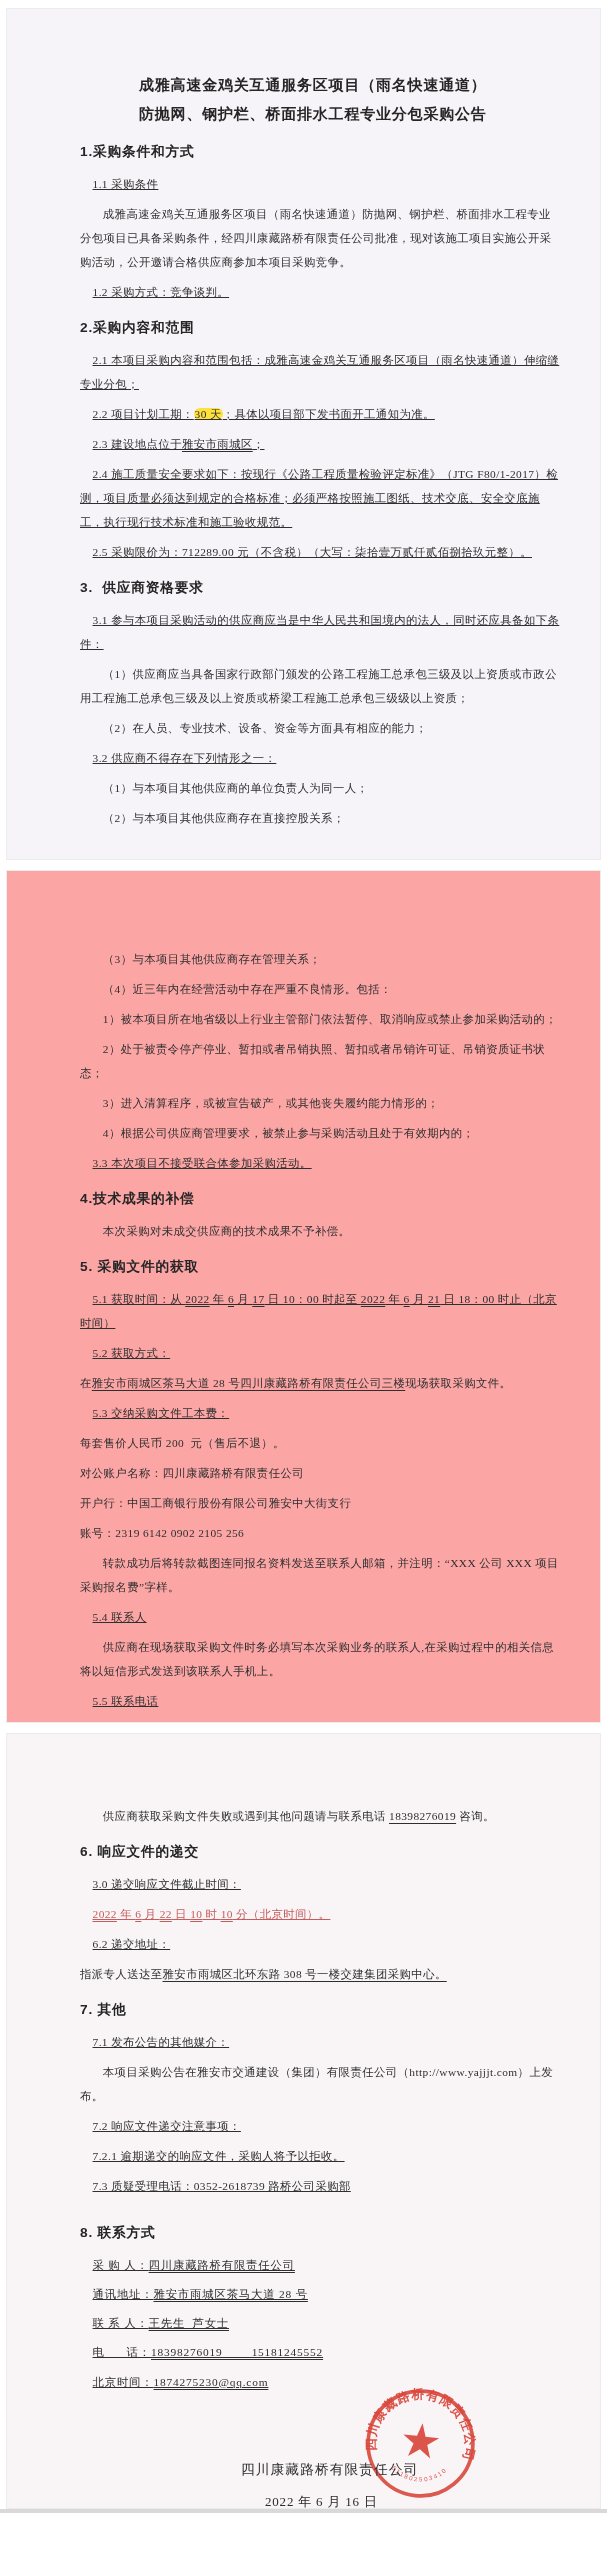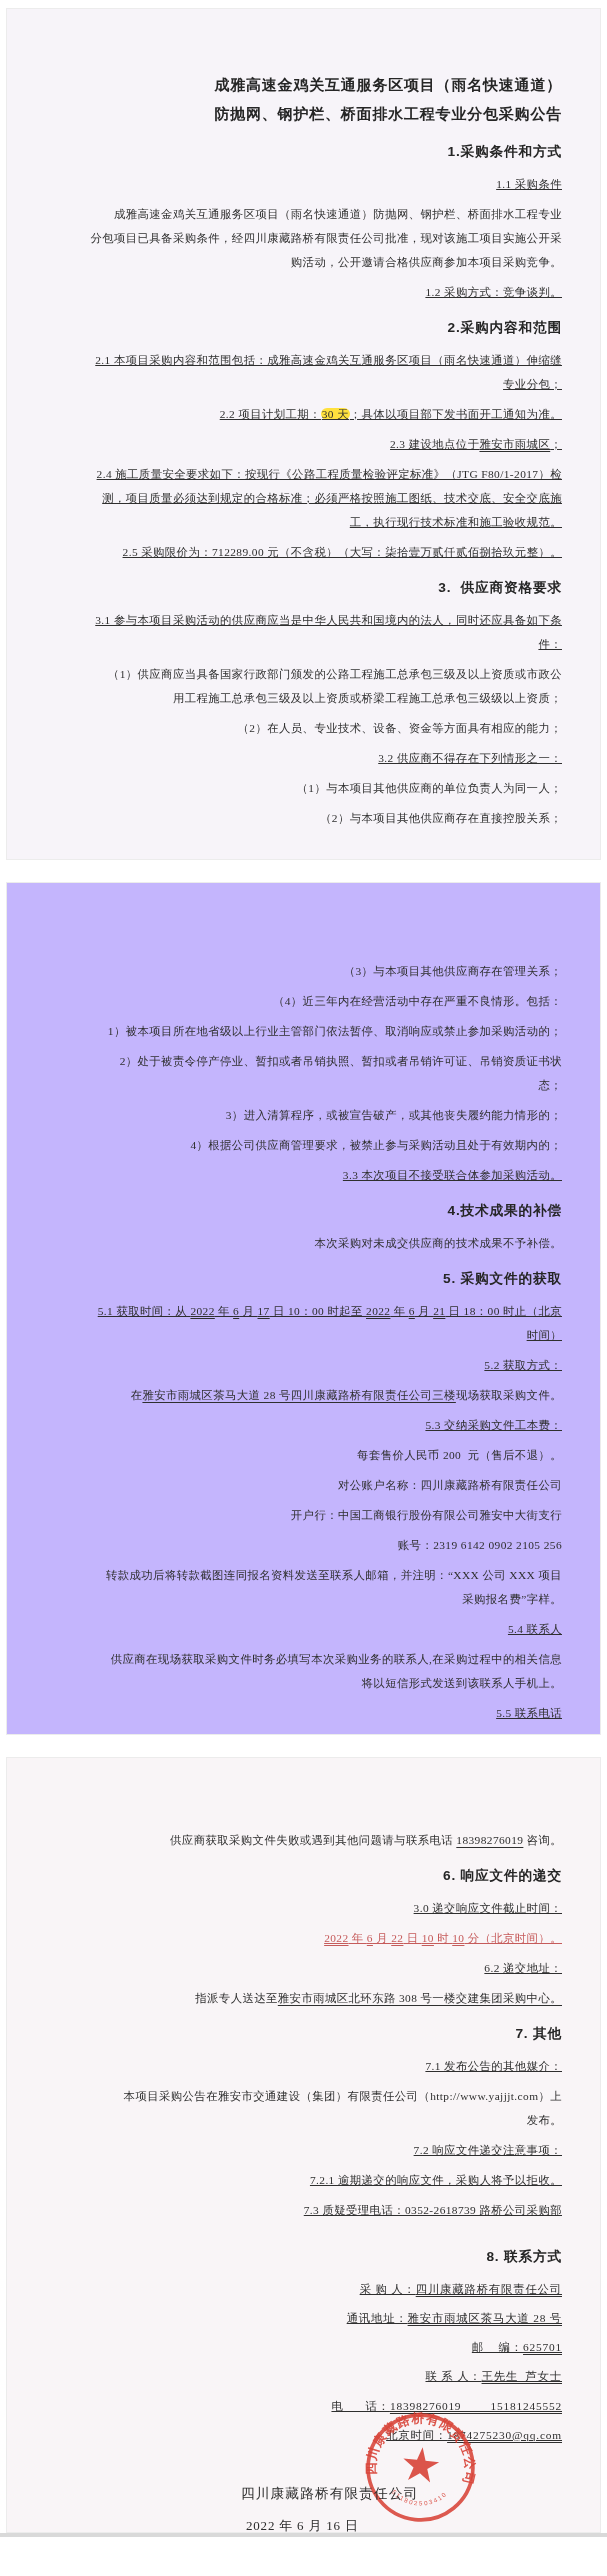--- a/index.html
+++ b/index.html
@@ -1,38 +1,38 @@
 <!DOCTYPE html>
 <html style="font-size:12px"><head>
 <meta charset="utf-8">
 <style>
   * { margin:0; padding:0; box-sizing:border-box; }
   body { width:607px; background:#ffffff; font-family:"Liberation Serif","DejaVu Serif",serif; color:#2f2f2f; }
   .stack { width:607px; padding-top:7.6px; }
-  .page { position:relative; width:595px; margin:0 auto 22px auto; overflow:hidden; border:0.8px solid #ececec;text-align:right; }
+  .page { position:relative; width:595px; margin:0 auto 10px auto; overflow:hidden; border:0.8px solid #ececec; }
   .page1 { height:852px; background:#f7f4f9; }
-  .page2 { height:853px; background:#c4b5fd; }
-  .page3 { height:776px; background:#f9f5f7; margin-bottom:0;padding-left:12px; }
+  .page2 { height:853px; background:#fca5a5; }
+  .page3 { height:776px; background:#f9f5f7; margin-bottom:0; }
   .content { padding:0 38px 0 73px; }
   .p1 .content { padding-top:61px; }
   .p2 .content { padding-top:76px; }
   .p3 .content { padding-top:70px; }
   .blk { font-size:11.4px; line-height:24px; margin-bottom:6px; letter-spacing:0.4px; white-space:pre-wrap; }
   .blk.title { font-family:"Liberation Sans","DejaVu Sans",sans-serif; font-weight:bold; font-size:15px; line-height:29px; letter-spacing:0.8px; padding-left:59px; margin-bottom:0; color:#262626; }
   .blk.h { font-family:"Liberation Sans","DejaVu Sans",sans-serif; font-weight:bold; font-size:13.7px; line-height:23px; margin:12px 0 9px 0; letter-spacing:0.8px; color:#262626; }
   .blk.h8 { margin-top:23px; }
   .blk.sub { text-indent:1.1em;text-decoration:underline; }
   .blk.ind2 { text-indent:2em; }
   .blk.red { color:#c65b5b; }
   .blk .u { text-decoration:underline; text-underline-offset:3px; }
   .blk .hl { background:#ffe13e; padding:0 0.8px;border-radius:6px; }
   .field { letter-spacing:0.8px; margin-bottom:5.3px; }
   .seal-wrap { position:absolute; left:348px; top:644px; width:131px; height:131px; transform:rotate(6deg); opacity:0.92; }
   .sign-company { position:absolute; left:234px; top:727px; font-size:13.7px; letter-spacing:1.1px; color:#2b2b2b; }
-  .sign-date { position:absolute; left:239px; top:759px; font-size:13px; letter-spacing:0.8px; color:#2b2b2b; }
+  .sign-date { position:absolute; left:258px; top:759px; font-size:13px; letter-spacing:0.8px; color:#2b2b2b; }
   .bottom-strip { width:607px; height:4.6px; background:#d9d9d9; }
 </style>
 </head>
 <body>
 
 <div class="stack">
 
   <section class="page page1 p1">
     <div class="content">
         <p class="blk title"><span>成雅高速金鸡关互通服务区项目（雨名快速通道）</span></p>
@@ -94,21 +94,20 @@
         <p class="blk p"><span>指派专人送达至</span><span class="u">雅安市雨城区北环东路 308 号一楼交建集团采购中心。</span></p>
         <h2 class="blk h"><span>7. 其他</span></h2>
         <p class="blk p sub"><span>7.1 发布公告的其他媒介：</span></p>
         <p class="blk p ind2"><span>本项目采购公告在雅安市交通建设（集团）有限责任公司（http://www.yajjjt.com）上发布。</span></p>
         <p class="blk p sub"><span>7.2 响应文件递交注意事项：</span></p>
         <p class="blk p sub"><span>7.2.1 逾期递交的响应文件，采购人将予以拒收。</span></p>
         <p class="blk p sub"><span>7.3 质疑受理电话：0352-2618739 路桥公司采购部</span></p>
         <h2 class="blk h h8"><span>8. 联系方式</span></h2>
         <p class="blk p sub field"><span>采 购 人：</span><span class="u">四川康藏路桥有限责任公司</span></p>
         <p class="blk p sub field"><span>通讯地址：</span><span class="u">雅安市雨城区茶马大道 28 号</span></p>
-        <p class="blk p sub field"><span>邮    编：</span><span class="u">625701</span></p>
         <p class="blk p sub field"><span>联 系 人：</span><span class="u">王先生  芦女士</span></p>
         <p class="blk p sub field"><span>电      话：</span><span class="u">18398276019        15181245552</span></p>
         <p class="blk p sub field"><span>北京时间：</span><span class="u">1874275230@qq.com</span></p>
       </div>
 
     <div class="seal-wrap">
       <svg viewBox="0 0 180 180" width="131" height="131">
         <circle cx="90" cy="90" r="72" fill="none" stroke="#d6382c" stroke-width="5" opacity="0.9"></circle>
         <path d="M90,62 L95.9,79.9 L114.7,80 L99.5,91.1 L105.3,109 L90,98 L74.7,109 L80.5,91.1 L65.3,80 L84.1,79.9 Z" fill="#d6382c" opacity="0.92"></path>
         <defs>

